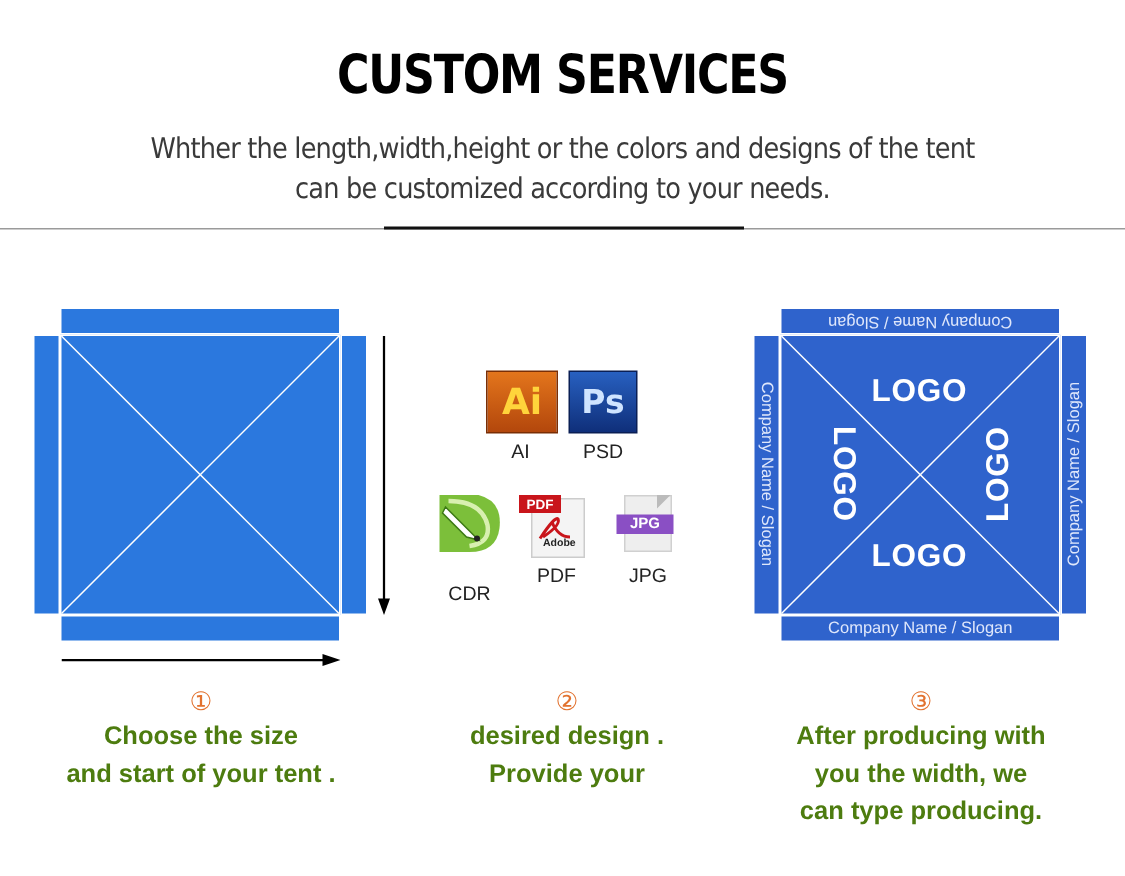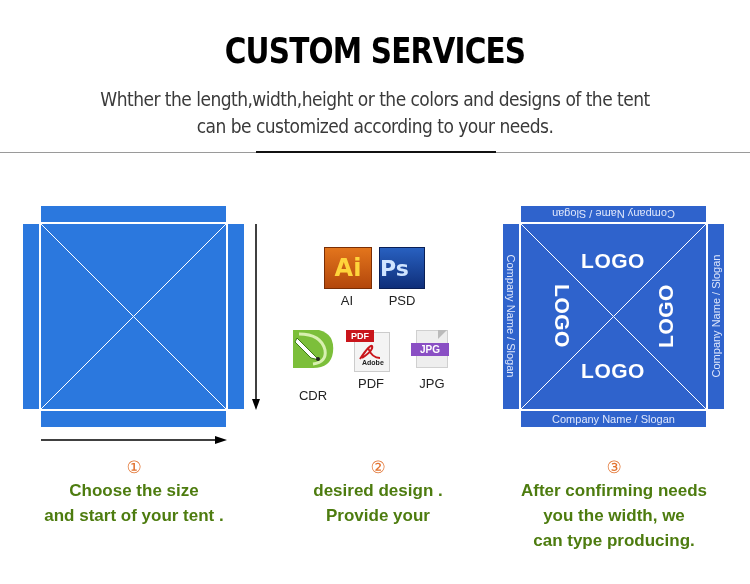--- a/index.html
+++ b/index.html
@@ -53,21 +53,21 @@
   </div>
 </div>
 
 <div class="abs" style="left:324px;top:247px;">
   <div style="width:46px;height:40px;background:linear-gradient(#e3751c,#b3470c);border:1px solid #7a2e05;display:flex;align-items:center;justify-content:center;">
     <span style="color:#ffd43b;font-weight:bold;font-size:24px;font-family:'DejaVu Sans',sans-serif;">Ai</span>
   </div>
 </div>
 <div class="abs fmt-label" style="left:322px;top:293px;">AI</div>
 <div class="abs" style="left:379px;top:247px;">
-  <div style="width:44px;height:40px;background:linear-gradient(#2860c0,#0f2f7a);border:1px solid #0a1f55;display:flex;align-items:center;">
+  <div style="width:44px;height:40px;background:linear-gradient(#2860c0,#0f2f7a);border:1px solid #0a1f55;display:flex;align-items:center;justify-content:center;">
     <span style="color:#cfe4ff;font-weight:bold;font-size:22px;font-family:'DejaVu Sans',sans-serif;">Ps</span>
   </div>
 </div>
 <div class="abs fmt-label" style="left:377px;top:293px;">PSD</div>
 
 <div class="abs" style="left:291px;top:328px;">
   <svg width="44" height="42" viewBox="0 0 44 42">
     <path d="M2,2 L28,2 Q44,6 42,24 Q40,40 22,40 L2,40 Z" fill="#7cbf3a"></path>
     <path d="M8,6 Q30,6 34,22 Q36,34 22,36" fill="none" stroke="#d8f0b0" stroke-width="3"></path>
     <path d="M6,10 L24,28 L28,32 L20,30 L4,14 Z" fill="#ffffff" stroke="#3d7a15" stroke-width="1"></path>
@@ -128,16 +128,16 @@
   <div class="step-text">Choose the size</div>
   <div class="step-text">and start of your tent .</div>
 </div>
 <div class="abs" style="left:258px;top:457px;width:240px;">
   <div class="step-num">②</div>
   <div class="step-text">desired design .</div>
   <div class="step-text">Provide your</div>
 </div>
 <div class="abs" style="left:494px;top:457px;width:240px;">
   <div class="step-num">③</div>
-  <div class="step-text">After confirming needs</div>
+  <div class="step-text">After producing with</div>
   <div class="step-text">you the width, we</div>
   <div class="step-text">can type producing.</div>
 </div>
 
 </body></html>

